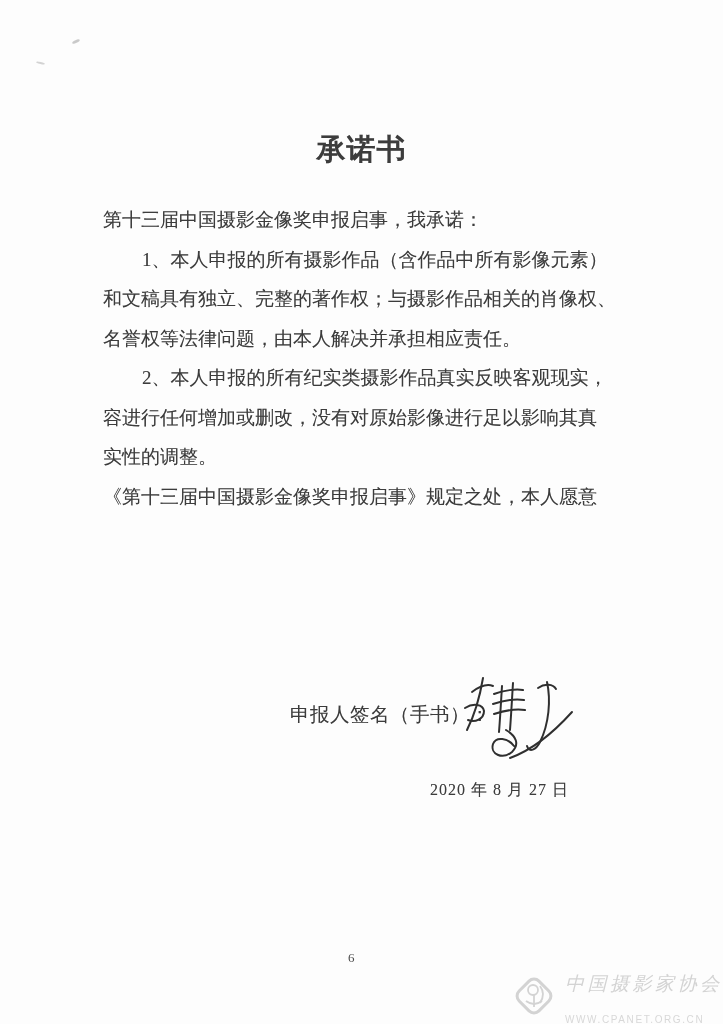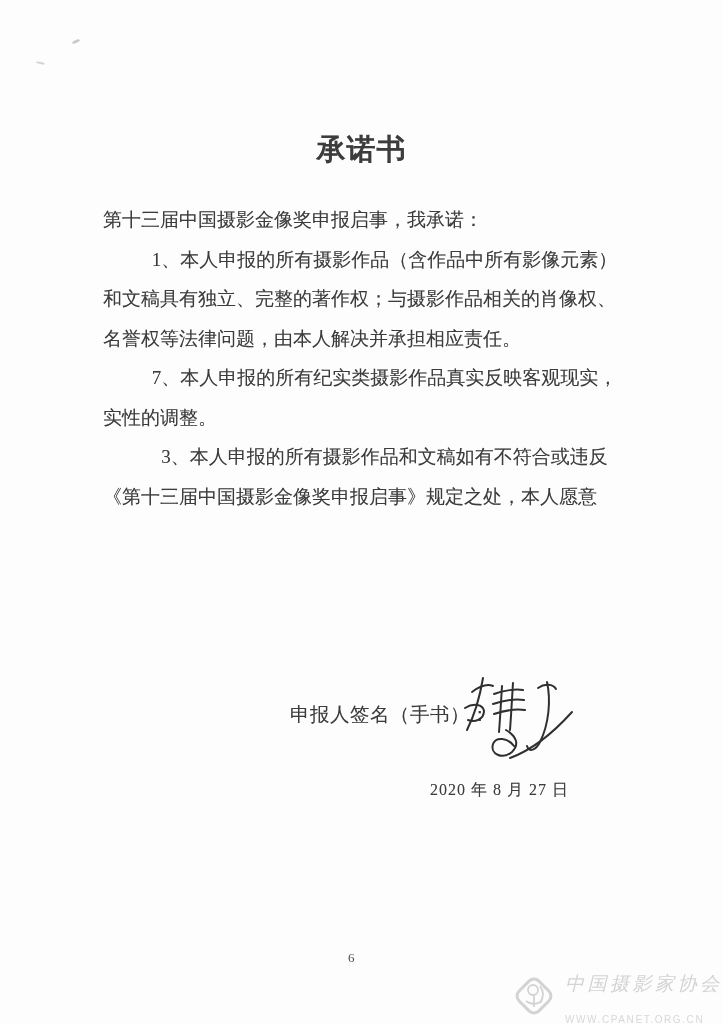--- a/index.html
+++ b/index.html
@@ -28,21 +28,21 @@
     font-size:29px;font-weight:600;letter-spacing:1px;
     color:var(--ink);
     text-shadow:0 0 .5px rgba(70,70,70,.4);
   }
   .doc-body{
     position:absolute;left:103px;top:200px;width:524px;
     font-size:19px;line-height:39.5px;
     text-shadow:0 0 .5px rgba(70,70,70,.35);
   }
   .line{white-space:nowrap;}
-  .line.indent{padding-left:39px;text-align:center;}
+  .line.indent{padding-left:39px;}
 
   .sig-label{
     position:absolute;left:290px;top:701px;
     font-size:19.5px;letter-spacing:.5px;
     text-shadow:0 0 .5px rgba(70,70,70,.35);
   }
   .signature-svg{position:absolute;left:450px;top:672px;}
   .signature-svg path{stroke:#2f2f2f;stroke-width:2;fill:none;stroke-linecap:round;stroke-linejoin:round;}
 
   .date-line{
@@ -81,23 +81,23 @@
   <div class="speck s1"></div>
   <div class="speck s2"></div>
 
   <h1 class="doc-title">承诺书</h1>
 
   <div class="doc-body" id="doc-body">
       <div class="line">第十三届中国摄影金像奖申报启事，我承诺：</div>
       <div class="line indent">1、本人申报的所有摄影作品（含作品中所有影像元素）</div>
       <div class="line">和文稿具有独立、完整的著作权；与摄影作品相关的肖像权、</div>
       <div class="line">名誉权等法律问题，由本人解决并承担相应责任。</div>
-      <div class="line indent">7、本人申报的所有纪实类摄影作品真实反映客观现实，</div>
+      <div class="line indent">2、本人申报的所有纪实类摄影作品真实反映客观现实，</div>
+      <div class="line">容进行任何增加或删改，没有对原始影像进行足以影响其真</div>
       <div class="line">实性的调整。</div>
-      <div class="line indent">3、本人申报的所有摄影作品和文稿如有不符合或违反</div>
       <div class="line">《第十三届中国摄影金像奖申报启事》规定之处，本人愿意</div>
     </div>
 
   <span class="sig-label">申报人签名（手书）：</span>
 
   <svg class="signature-svg" width="130" height="102" viewBox="0 0 130 102" aria-hidden="true">
     <path d="M22,20 C30,14 38,12 43,14"></path>
     <path d="M33,6 C30,24 24,44 17,58"></path>
     <path d="M15,36 C23,31 33,32 34,39 C34,47 25,51 18,48"></path>
     <path d="M52,14 C51,30 50,48 49,60"></path>

